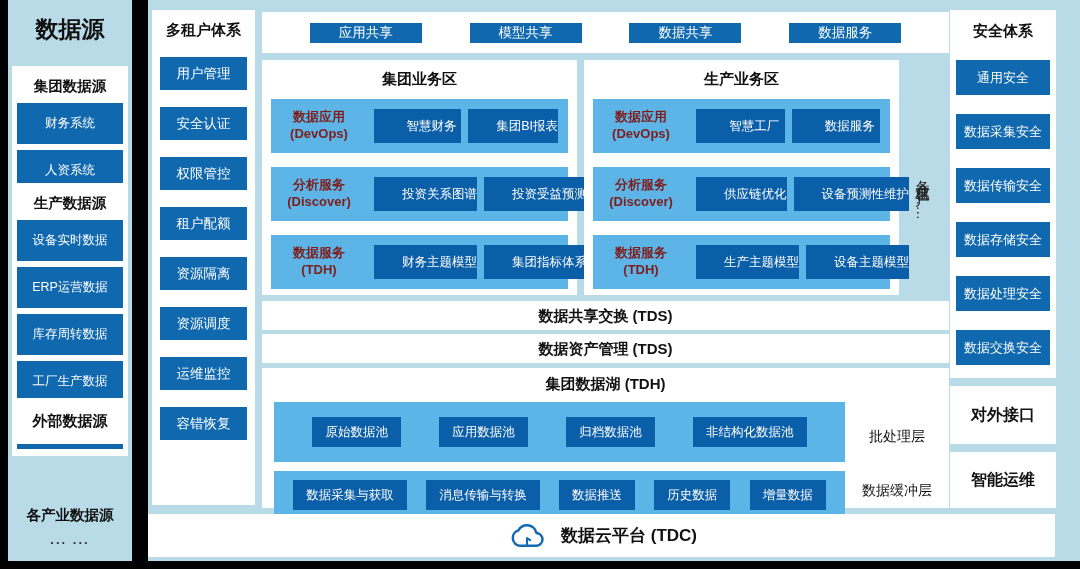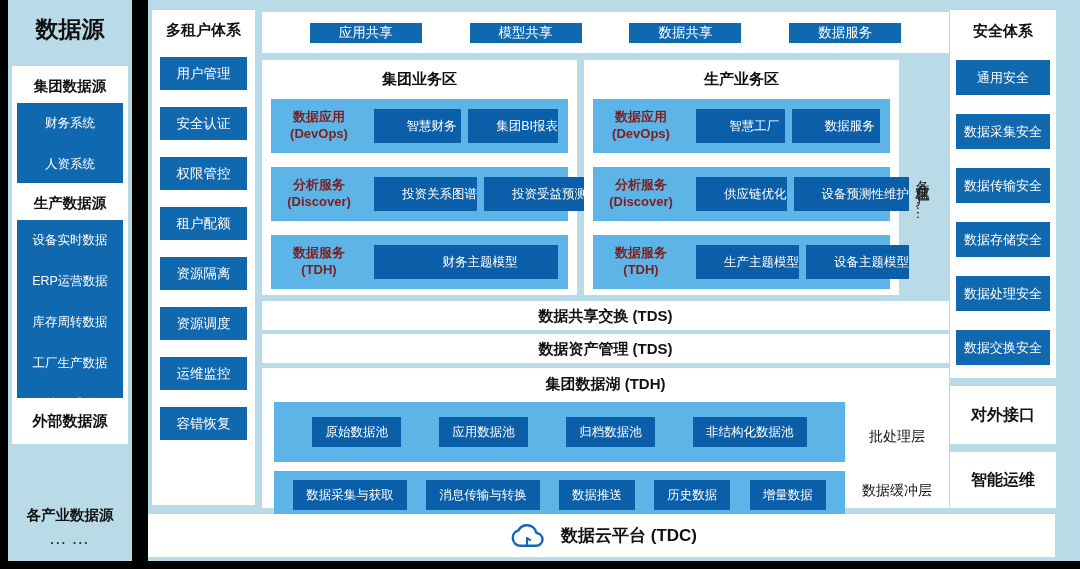--- a/index.html
+++ b/index.html
@@ -24,21 +24,21 @@
   }
   .hdr { text-align:center; font-weight:bold; font-size:15px; color:#111; }
 
   
   #lp-title { top:14px; left:0; width:100%; text-align:center; font-size:23px; font-weight:bold; }
   .lp-box { left:4px; width:116px; background:#fff; padding:6px 5px 7px; }
   #lp-box1 { top:66px; }
   #lp-box2 { top:183px; }
   #lp-box3 { top:398px; height:46px; display:flex; align-items:center; justify-content:center; padding:0; }
   .lp-box .hdr { margin:5px 0 7px; font-size:14.5px; }
-  .lp-box .b { height:41px; }
+  .lp-box .b { height:41px; margin-top:6px; }
   #lp-footer { top:506px; left:0; width:100%; text-align:center; font-weight:bold; font-size:14.5px; }
   #lp-dots { top:532px; left:0; width:100%; text-align:center; font-weight:bold; font-size:13px; letter-spacing:2px; color:#333; }
 
   
   #tenant-box { left:4px; top:10px; width:103px; height:495px; padding-top:11px; }
   #tenant-box .hdr { font-size:15px; }
   #tenant-box .b { width:87px; height:33px; margin:17px auto 0; font-size:13.5px; }
 
   
   #share-strip { left:114px; top:12px; width:687px; height:41px;
@@ -162,20 +162,21 @@
       </div>
       <div class="zone-btn">投资关系图谱</div>
       <div class="zone-btn">投资受益预测</div>
     </div>
     <div class="zone-row">
       <div class="zone-label">
         <div>数据服务</div>
         <div>(TDH)</div>
       </div>
       <div class="zone-btn">财务主题模型</div>
+      <div class="zone-btn">集团指标体系</div>
     </div>
   </div>
 
   <div id="zone-prod" class="abs zone">
     <div class="zone-title">生产业务区</div>
     <div class="zone-row first">
       <div class="zone-label">
         <div>数据应用</div>
         <div>(DevOps)</div>
       </div>

